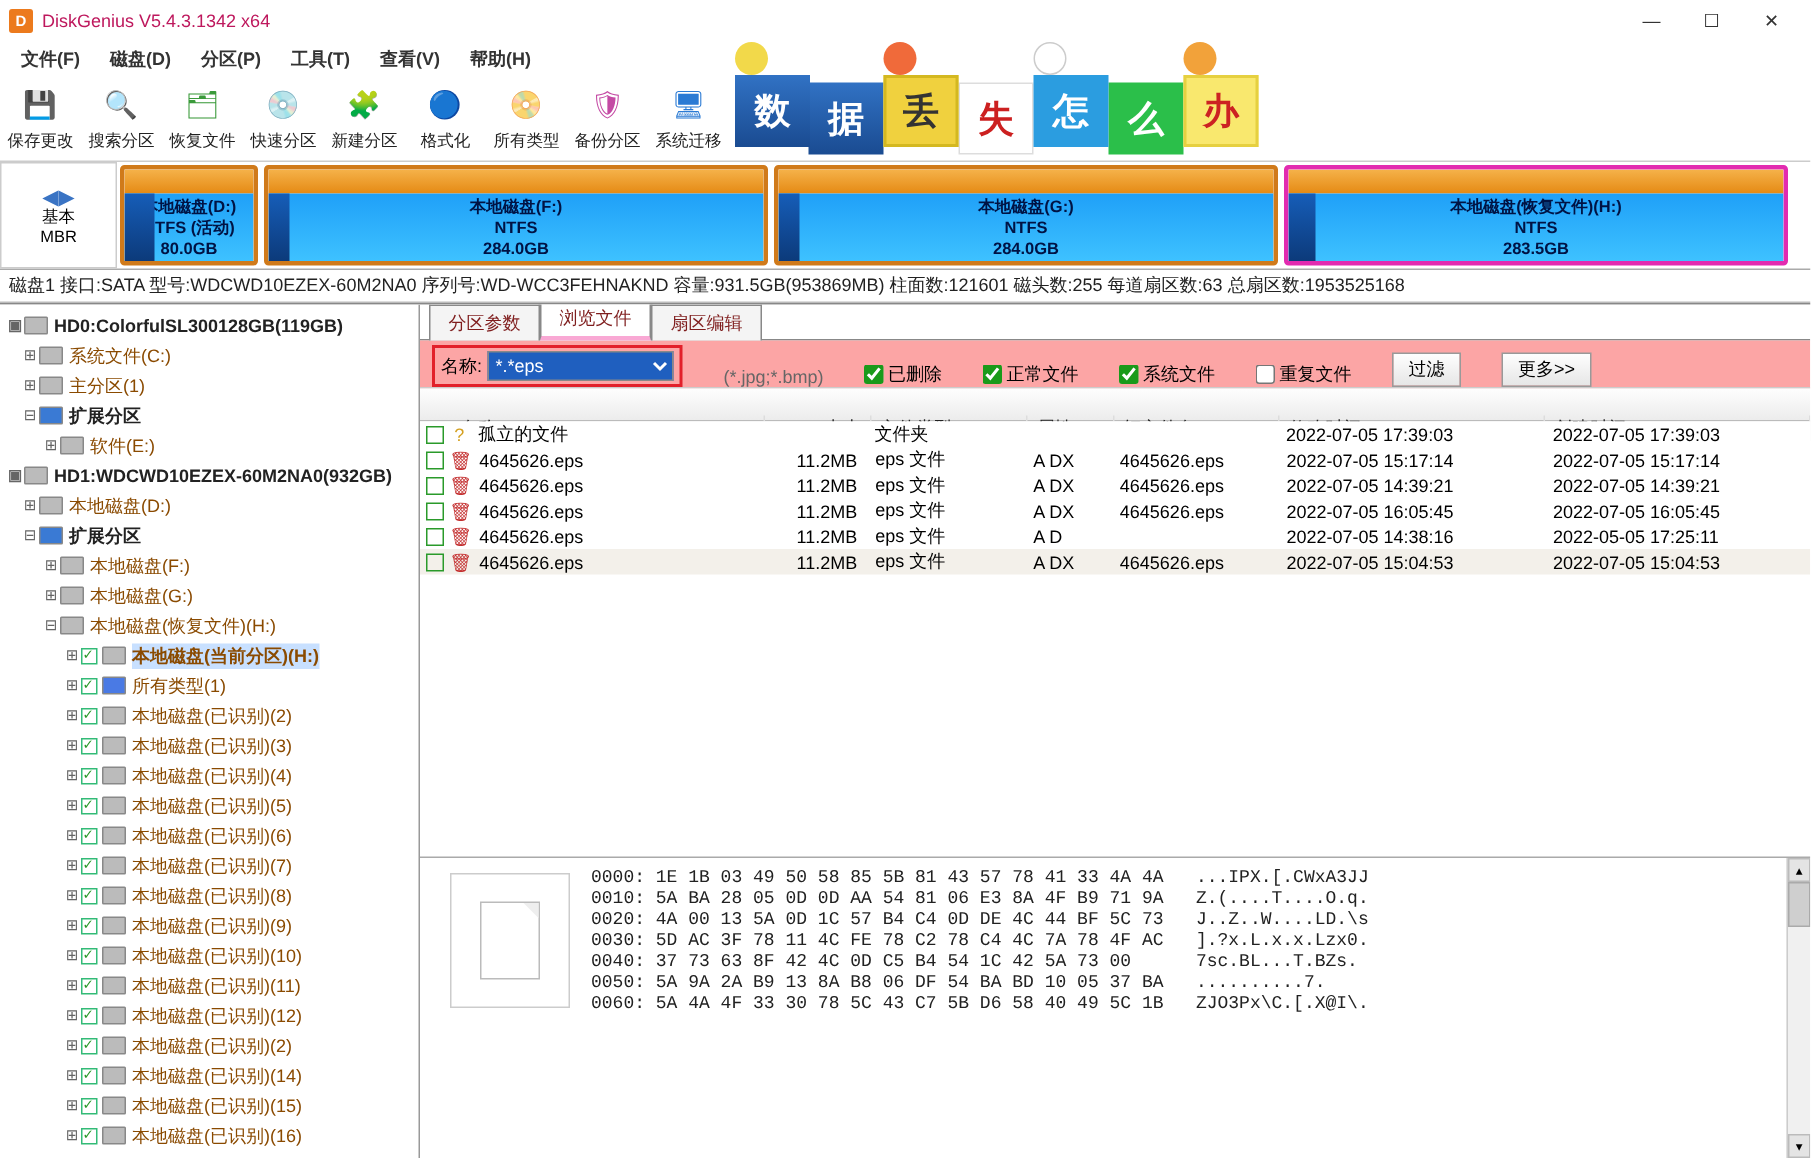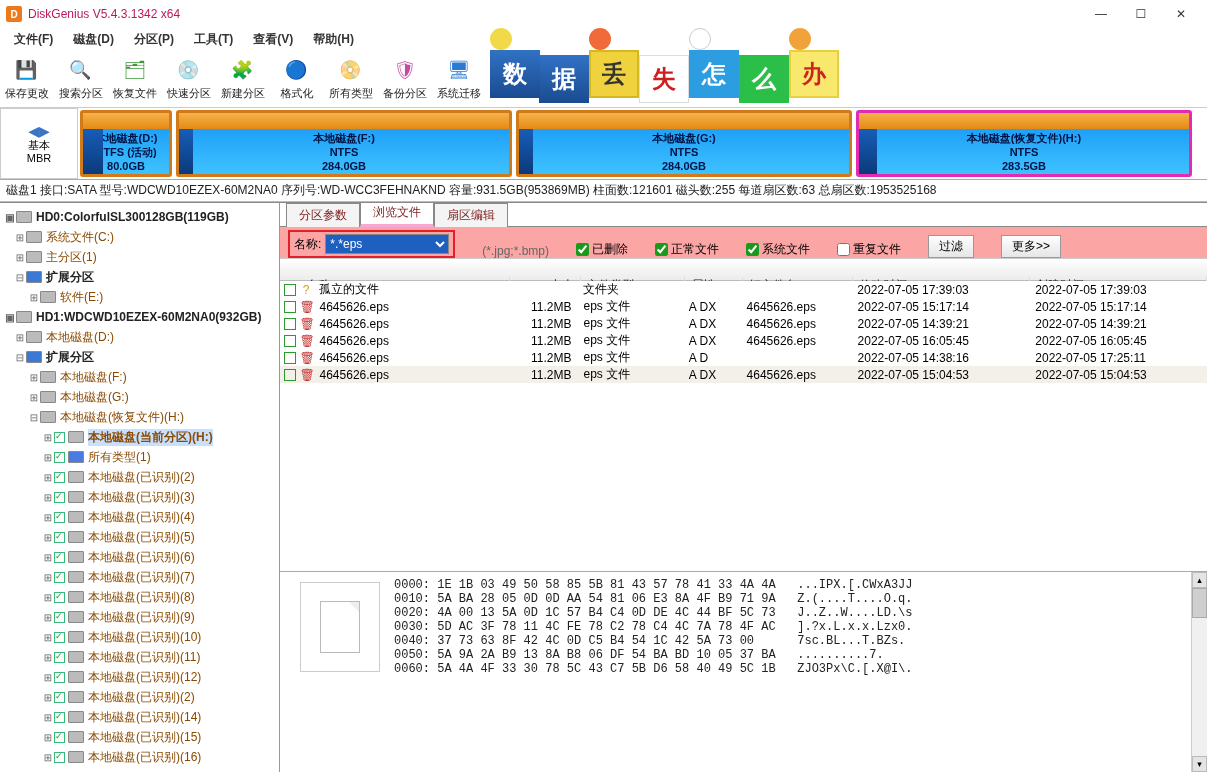--- a/index.html
+++ b/index.html
@@ -465,21 +465,21 @@
         </div>
         <div class="row">
           <div class="chk2"></div>
           <div class="ico" style="color:#c43030">🗑</div>
           <div class="cell c-name" style="width:202px;">4645626.eps</div>
           <div class="cell c-size">11.2MB</div>
           <div class="cell c-type">eps 文件</div>
           <div class="cell c-attr">A D</div>
           <div class="cell c-short"></div>
           <div class="cell c-mod">2022-07-05 14:38:16</div>
-          <div class="cell c-create">2022-07-05 17:25:11</div>
+          <div class="cell c-create">2022-05-05 17:25:11</div>
         </div>
         <div class="row sel">
           <div class="chk2"></div>
           <div class="ico" style="color:#c43030">🗑</div>
           <div class="cell c-name" style="width:202px;">4645626.eps</div>
           <div class="cell c-size">11.2MB</div>
           <div class="cell c-type">eps 文件</div>
           <div class="cell c-attr">A DX</div>
           <div class="cell c-short">4645626.eps</div>
           <div class="cell c-mod">2022-07-05 15:04:53</div>

